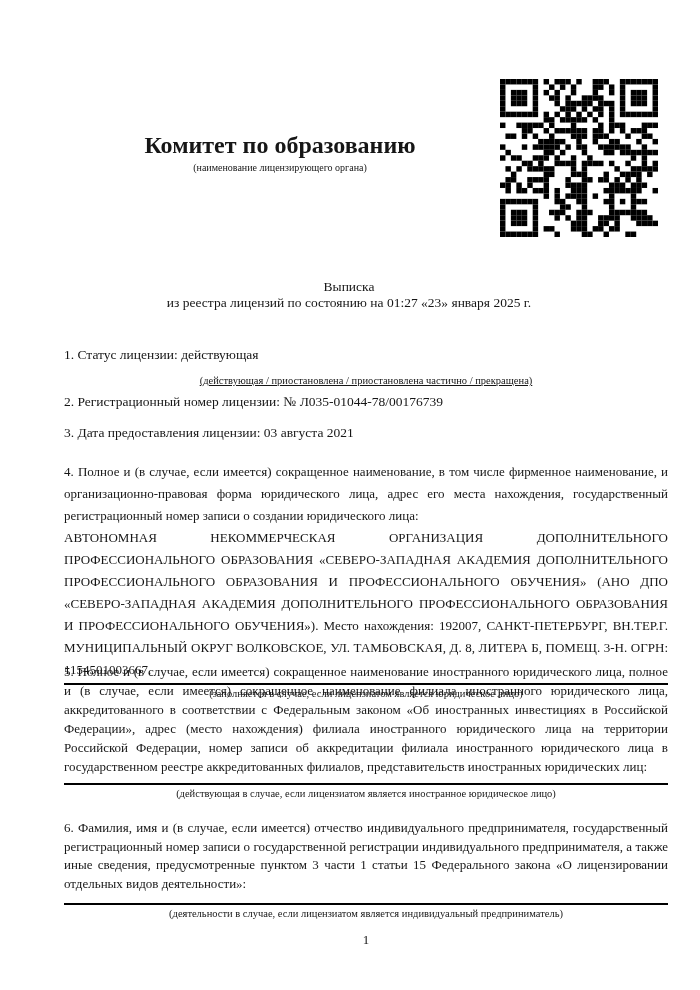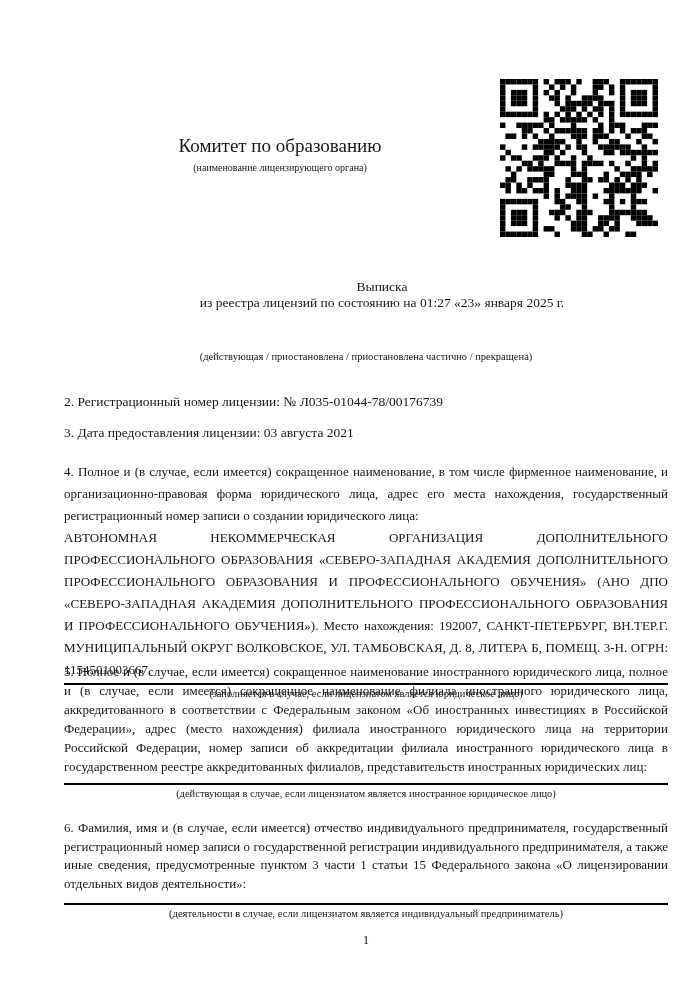--- a/index.html
+++ b/index.html
@@ -2,28 +2,28 @@
 <html><head>
 <meta charset="utf-8">
 <style>
   html,body{margin:0;padding:0;background:#ffffff;}
   .page{
     position:relative;width:700px;height:990px;background:#ffffff;
     font-family:"Liberation Serif","DejaVu Serif",serif;color:#161616;
     overflow:hidden;
   }
   .header{position:absolute;left:64px;top:133px;width:432px;text-align:center;}
-  .authority-name{font-size:19px;font-weight:normal;line-height:25px;}
+  .authority-name{font-size:24px;font-weight:bold;line-height:25px;}
   .authority-caption{font-size:10px;line-height:12px;margin-top:4px;}
   .qr{position:absolute;left:500px;top:79px;width:158px;height:158px;}
-  .doc-title{position:absolute;left:80px;top:279px;width:604px;text-align:center;
+  .doc-title{position:absolute;left:47px;top:279px;width:604px;text-align:center;
     font-size:13.5px;line-height:15.5px;}
   .section{position:absolute;left:64px;width:604px;}
   .line-item{font-size:13.5px;line-height:16px;}
-  .hint{font-size:10.5px;line-height:12px;text-align:center;margin-top:4px;}
+  .hint{font-size:10.5px;line-height:12px;text-align:center;margin-top:12px;text-decoration:underline;}
   .sec-status{top:347px;}
   .sec-reg{top:394px;}
   .sec-date{top:425px;}
   .sec-legal{top:461px;}
   .sec-foreign{top:662px;}
   .sec-ip{top:819px;}
   .para{font-size:13px;text-align:justify;}
   .sec-legal .para{line-height:22px;}
   .sec-foreign .para{line-height:19px;}
   .sec-ip .para{line-height:18.5px;}
@@ -467,20 +467,21 @@
         <rect x="129.60000000000002" y="151.20000000000002" width="5.4" height="5.4" fill="#000"></rect>
       </svg>
   </div>
 
   <div class="doc-title">
     <div>Выписка</div>
     <div>из реестра лицензий по состоянию на 01:27 «23» января 2025 г.</div>
   </div>
 
   <div class="section sec-status">
+    <div class="line-item">1. Статус лицензии: действующая</div>
     <div class="hint">(действующая / приостановлена / приостановлена частично / прекращена)</div>
   </div>
 
   <div class="section sec-reg">
     <div class="line-item">2. Регистрационный номер лицензии: № Л035-01044-78/00176739</div>
   </div>
 
   <div class="section sec-date">
     <div class="line-item">3. Дата предоставления лицензии: 03 августа 2021</div>
   </div>

